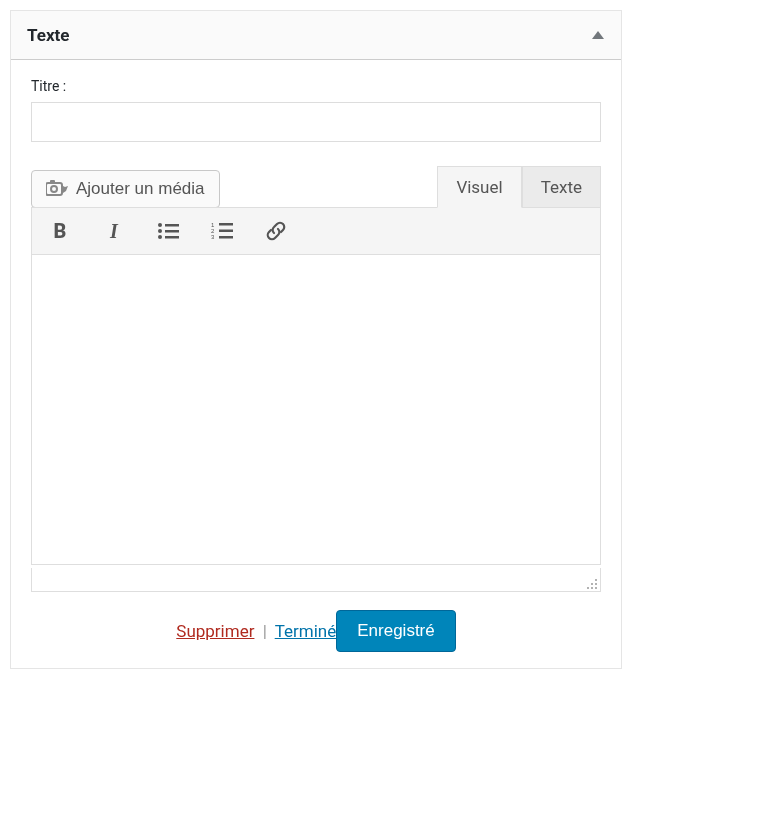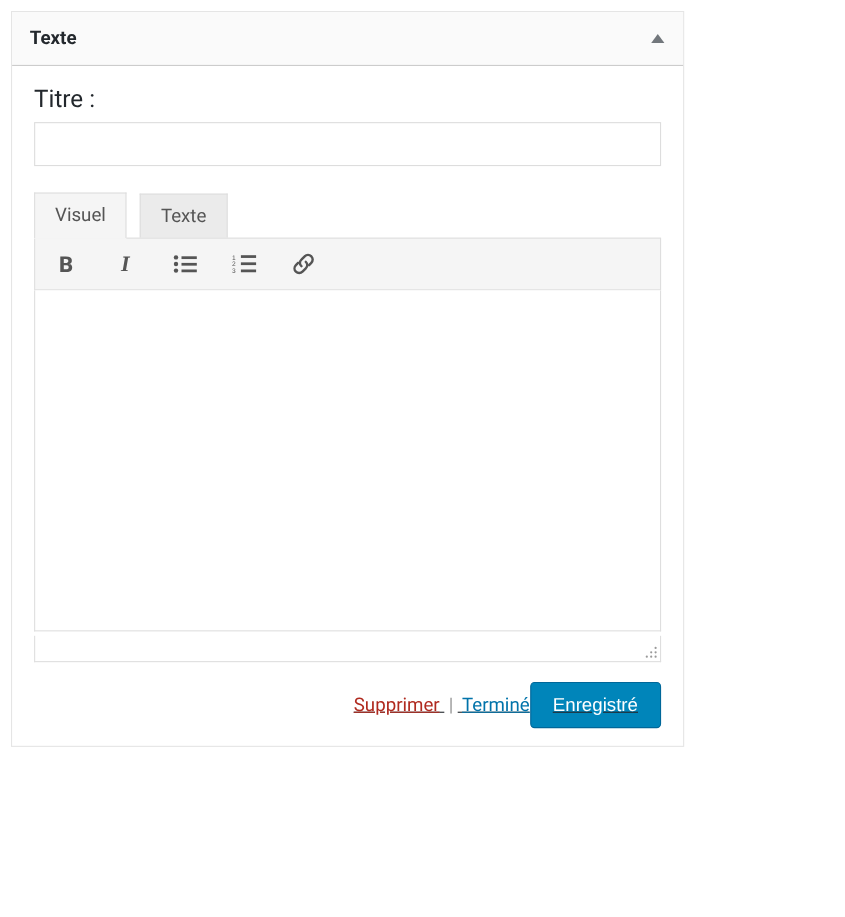--- a/index.html
+++ b/index.html
@@ -27,21 +27,21 @@
   .widget-title {
     font-size: 17px;
     font-weight: 700;
     color: #23282d;
   }
   .collapse-arrow svg { display:block; }
   .widget-body {
     padding: 18px 20px 16px 20px;
   }
   .field-label {
-    font-size: 22px;
+    font-size: 14px;
     color: #23282d;
     margin-bottom: 8px;
   }
   .title-input {
     width: 100%;
     height: 40px;
     border: 1px solid #ddd;
     border-radius: 0;
     background: #fff;
     padding: 4px 8px;
@@ -61,22 +61,21 @@
     border: 1px solid #c8c8c8;
     border-radius: 4px;
     padding: 8px 14px;
     font-size: 17px;
     color: #555;
     cursor: pointer;
   }
   .media-btn svg { display:block; }
   .tabs {
     display: flex;
-    gap: 12px;
-    align-items: center;
+    align-items: flex-start;
   }
   .tab {
     padding: 10px 18px 10px 18px;
     font-size: 17px;
     color: #555;
     background: #ebebeb;
     border: 1px solid #dedede;
     border-bottom: none;
     cursor: pointer;
   }
@@ -131,23 +130,22 @@
     position: relative;
   }
   .resize-grip {
     position: absolute;
     right: 2px; bottom: 2px;
     width: 12px; height: 12px;
   }
   .footer {
     display: flex;
     align-items: center;
-    justify-content: flex-end;
+    justify-content: center;
     margin-top: 18px;
-    text-decoration: underline;
   }
   .footer-links {
     font-size: 17px;
   }
   .link-delete {
     color: #b02a1f;
     text-decoration: underline;
     cursor:pointer;
   }
   .sep { color: #999; margin: 0 4px; }
@@ -179,20 +177,31 @@
         </svg>
     </span>
   </div>
 
   <div class="widget-body">
 
     <div class="field-label">Titre :</div>
     <input class="title-input" type="text" value="" style="">
 
     <div class="media-row">
+      <button class="media-btn">
+        <span>
+          <svg width="22" height="18" viewBox="0 0 22 18">
+            <rect x="0" y="3" width="16" height="12" rx="2" fill="none" stroke="#888" stroke-width="2"></rect>
+            <circle cx="8" cy="9" r="3" fill="none" stroke="#888" stroke-width="2"></circle>
+            <rect x="4" y="0" width="5" height="4" rx="1" fill="#888"></rect>
+            <path d="M16 9 L15 5 L19 7 L22 6 L20 11 L17 13 Z" fill="#888"></path>
+          </svg>
+        </span>
+        <span>Ajouter un média</span>
+      </button>
 
       <div class="tabs">
         <div class="tab active">Visuel</div>
         <div class="tab">Texte</div>
       </div>
     </div>
 
     <div class="editor">
       <div class="toolbar">
         <span class="tb-btn bold">B</span>

